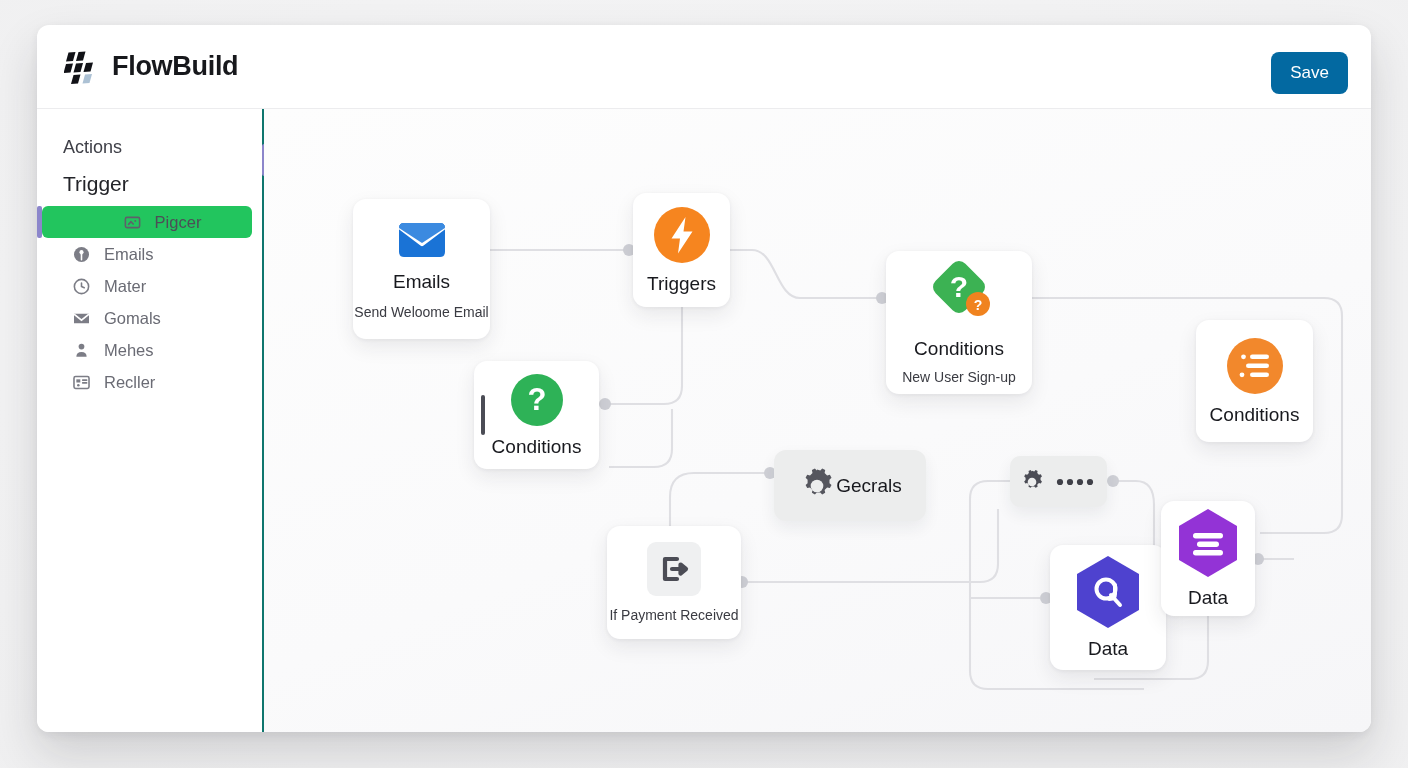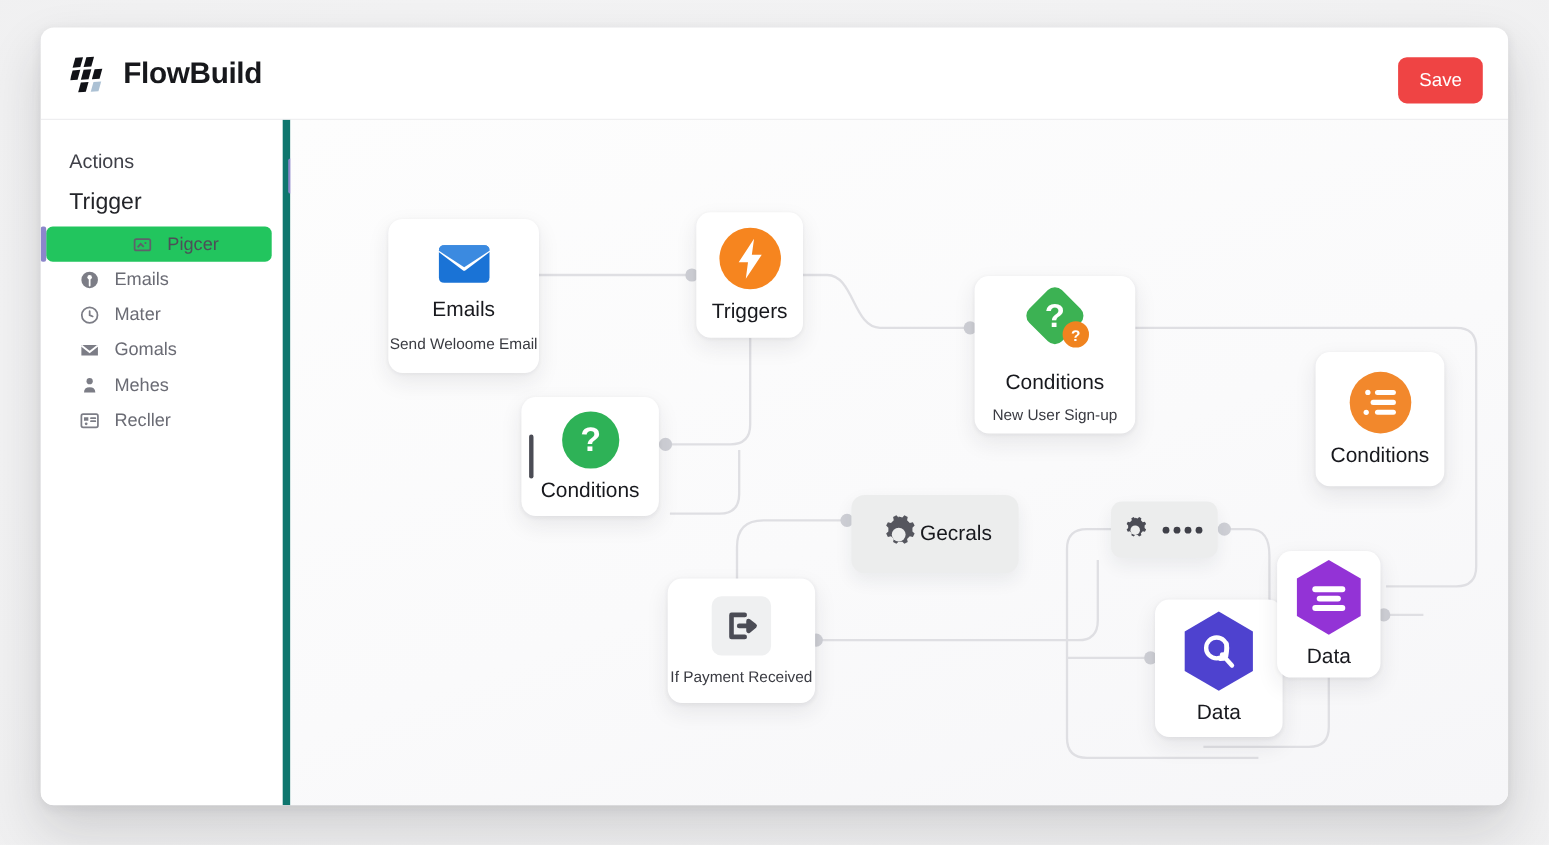--- a/index.html
+++ b/index.html
@@ -33,32 +33,32 @@
   }
   #brand { display: flex; align-items: center; gap: 16px; margin-left: 27px; }
   #logo-mark { width: 32px; height: 34px; display: block; }
   #brand-name {
     font-size: 27px; font-weight: 700; color: #17181c;
     letter-spacing: -.3px;
   }
   #save-button {
     position: absolute; right: 23px; top: 48px;
     transform: translateY(-50%);
-    background: #ef4444; color: #fff;
+    background: #0369a1; color: #fff;
     border: none; border-radius: 8px;
     font-family: "Liberation Sans", sans-serif;
     font-size: 17px; padding: 11px 19px;
     cursor: pointer;
   }
 
   
   #sidebar {
     position: absolute; left: 0; top: 84px;
     width: 227px; height: calc(100% - 84px);
-    border-right: 7px solid #0f766e;
+    border-right: 2px solid #0f766e;
     background: #fff;
   }
   .side-heading {
     color: #3f4048;
     padding-left: 26px;
   }
   #actions-heading { font-size: 18px; margin-top: 28px; }
   #trigger-heading { font-size: 21px; margin-top: 14px; color: #232429; }
   #nav-list { margin-top: 10px; list-style: none; }
   .nav-item {

